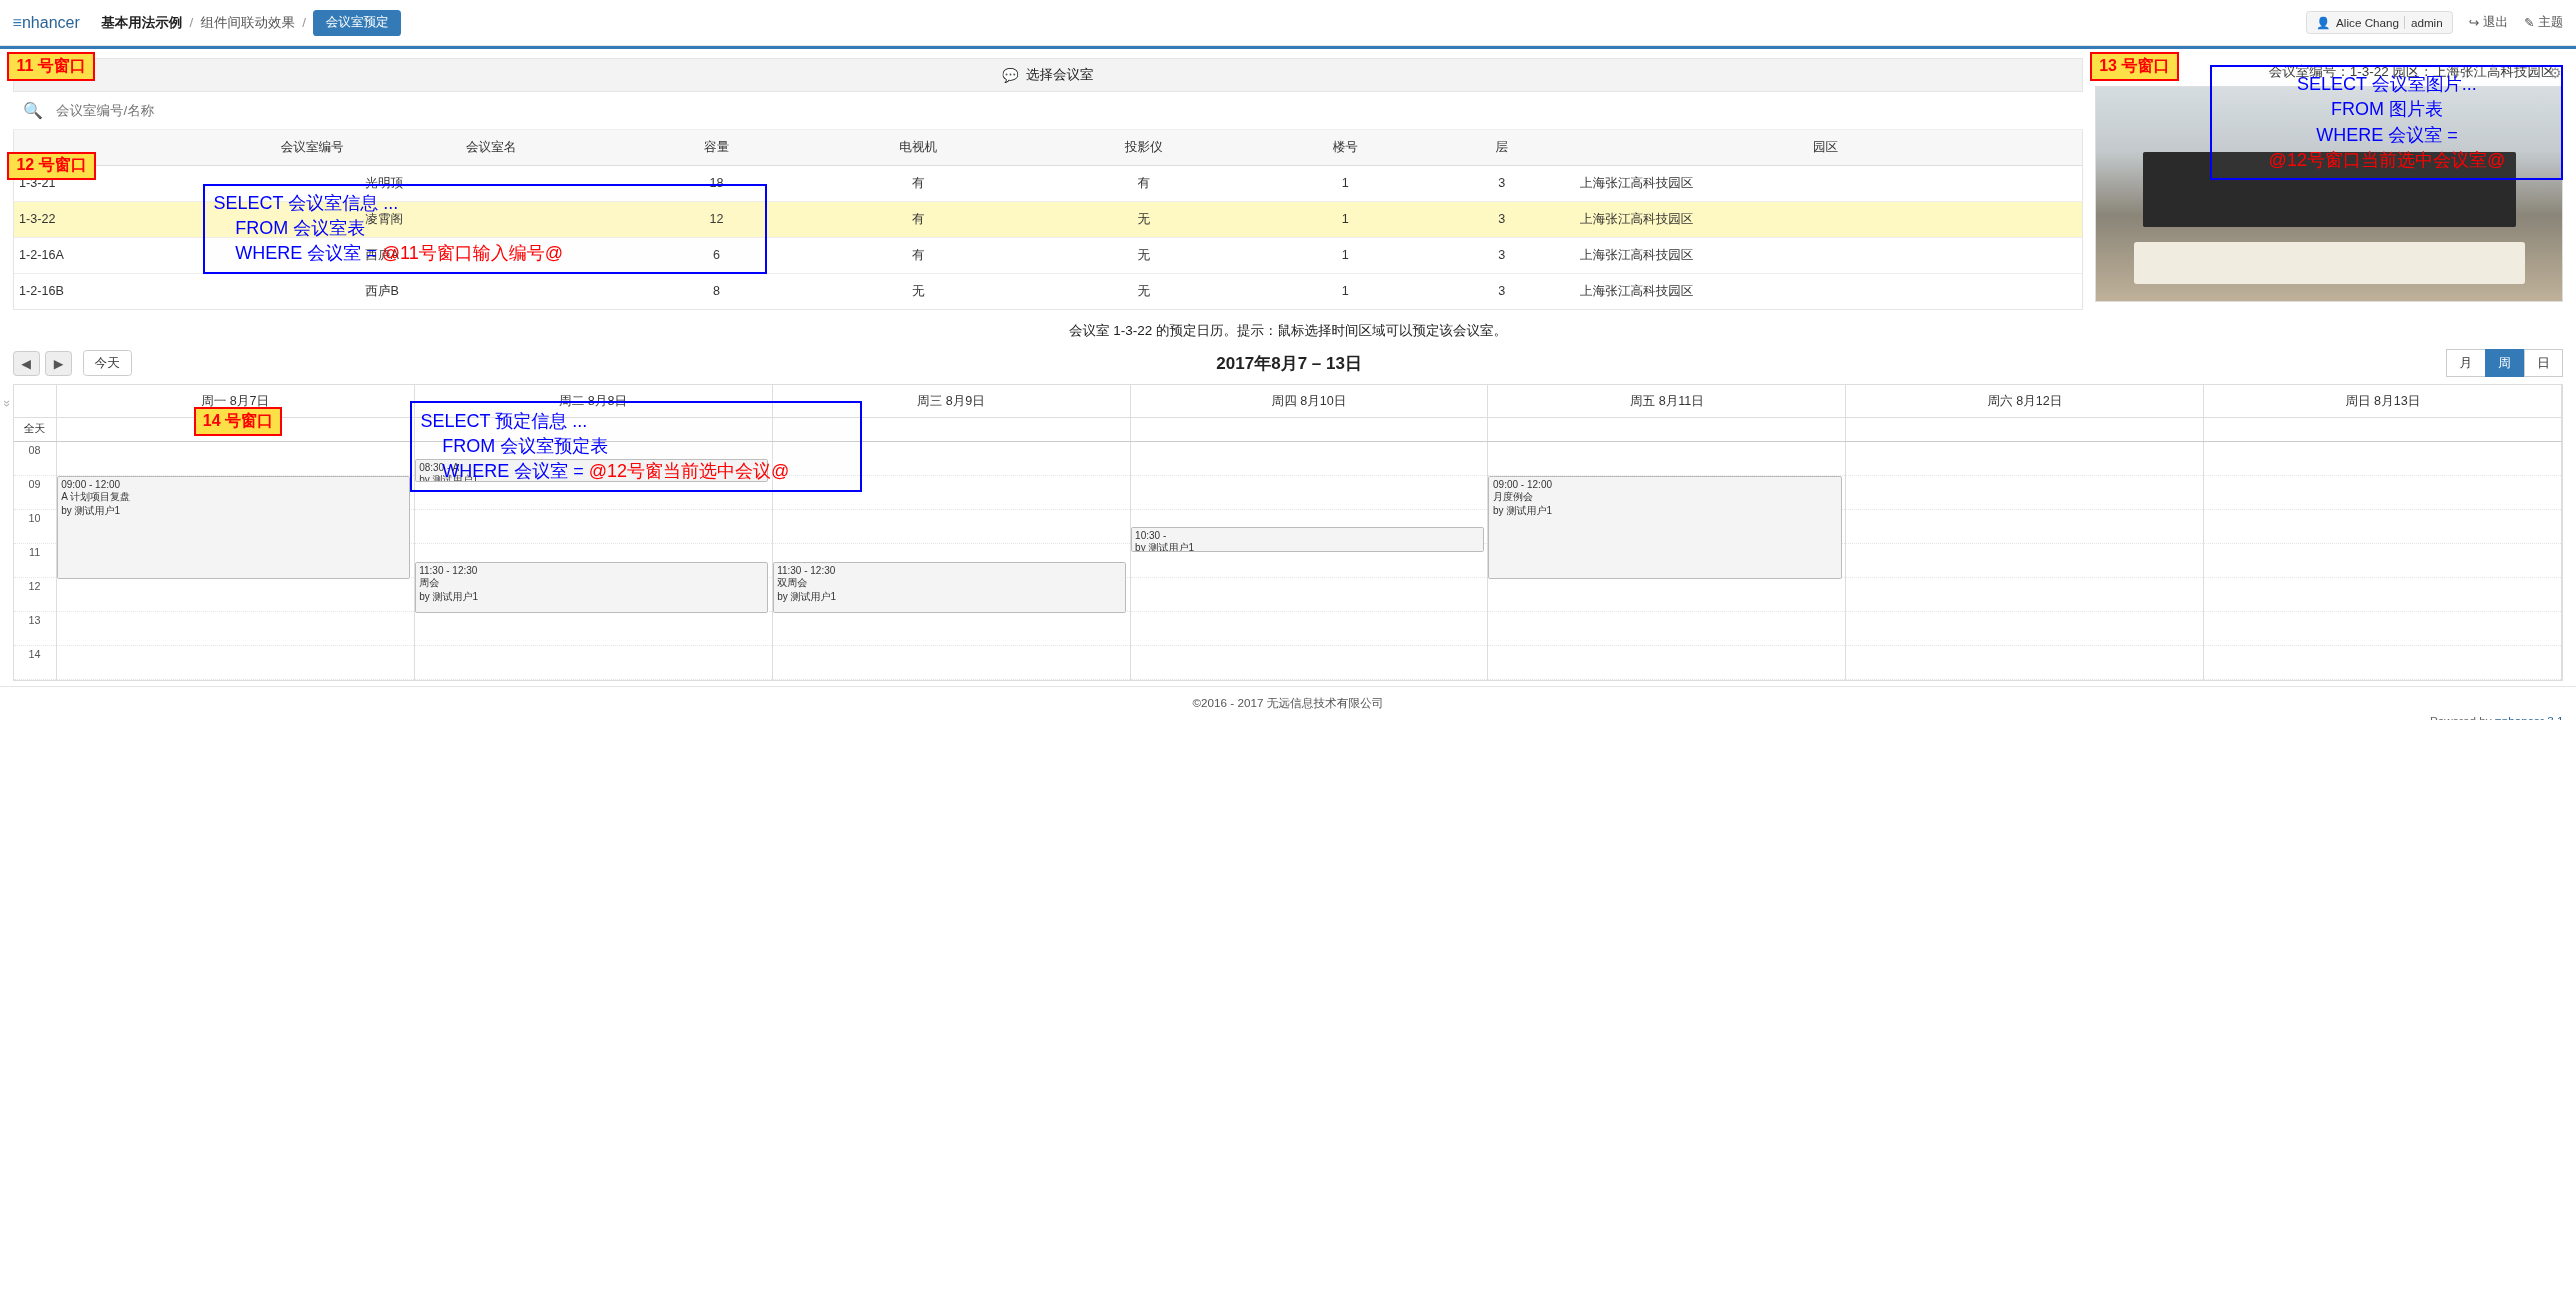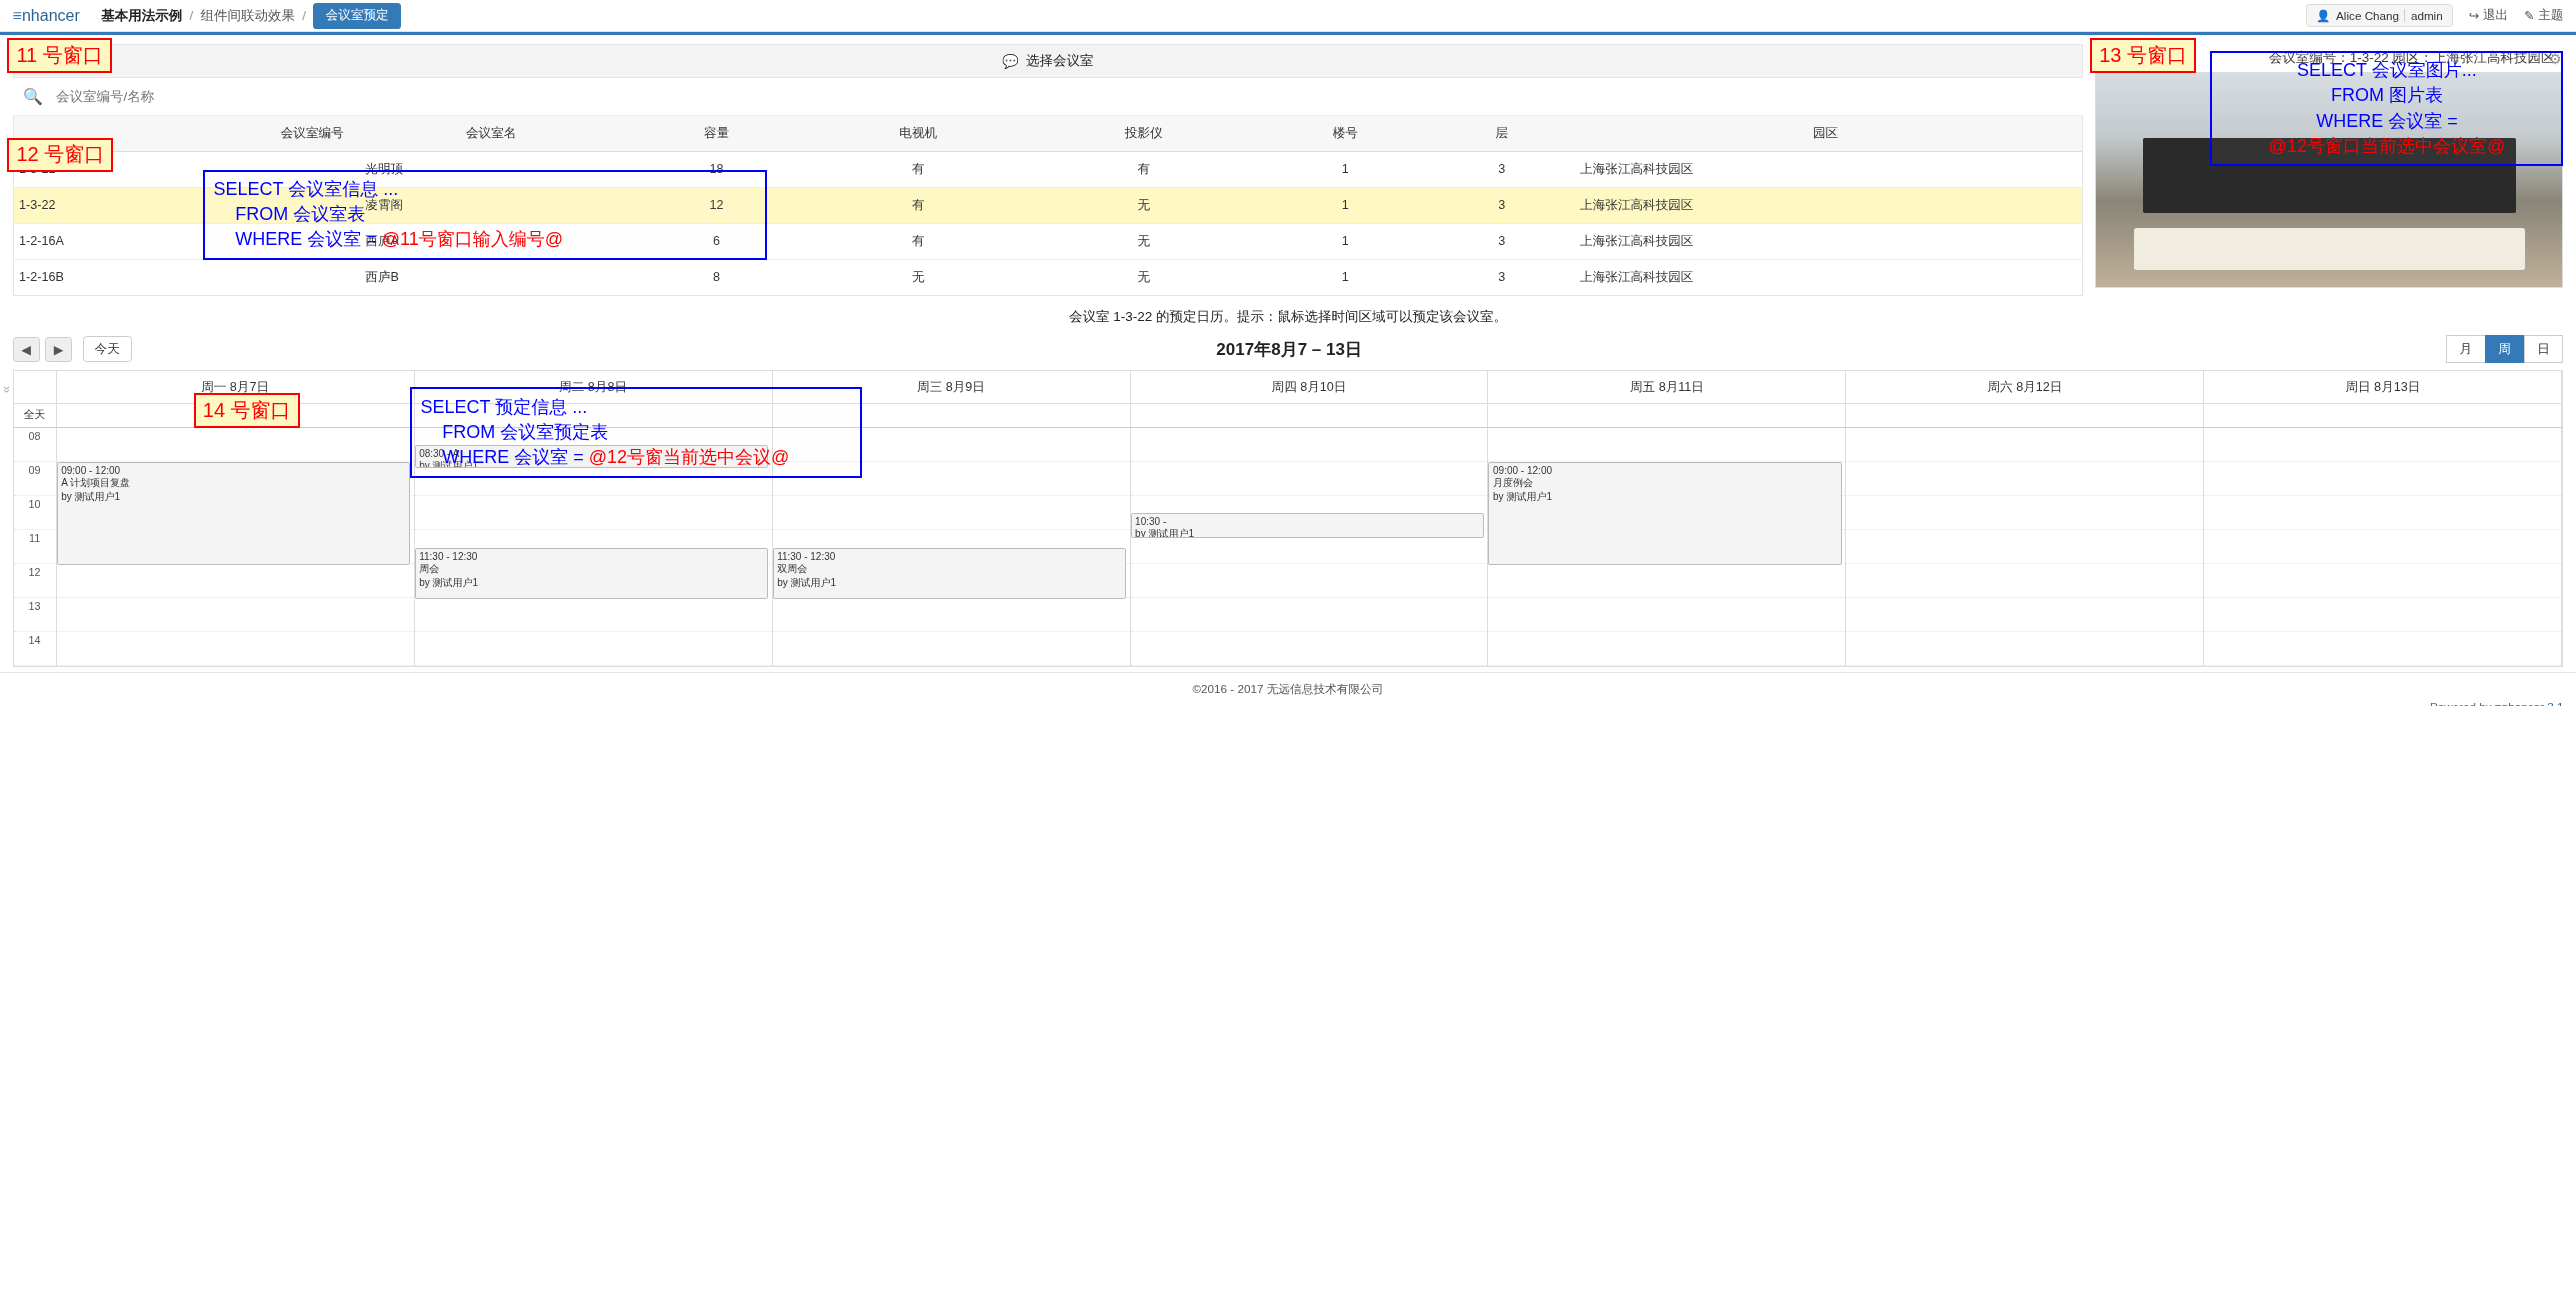--- a/index.html
+++ b/index.html
@@ -1,19 +1,19 @@
 <!DOCTYPE html>
 <html style="font-size:14.4px"><head>
 <meta charset="utf-8">
 <style>
 * { box-sizing: border-box; margin: 0; padding: 0; }
 body { font-family: -apple-system, BlinkMacSystemFont, "Segoe UI", Arial, sans-serif; font-size: 12.6px; color: #333; background: #fff; }
 
 
-.top-header { display: flex; align-items: center; padding: 5.4px 12.6px; border-bottom: 0.9px solid #e5e5e5; height: 32px; }
+.top-header { display: flex; align-items: center; padding: 5.4px 12.6px; border-bottom: 0.9px solid #e5e5e5; height: 46px; }
 .logo { color: #2a6496; font-weight: 500; font-size: 16px; margin-right: 21.6px; }
 .logo .e-bars { color: #337ab7; font-weight: bold; }
 .breadcrumb { display: flex; align-items: center; gap: 7.2px; font-size: 13.5px; }
 .breadcrumb .sep { color: #999; }
 .breadcrumb .bc-item { color: #555; }
 .breadcrumb .bc-item.bold { font-weight: 600; color: #222; }
 .breadcrumb .bc-btn { background: #337ab7; color: #fff; padding: 4.5px 12.6px; border-radius: 3.6px; font-size: 12.6px; }
 .header-right { margin-left: auto; display: flex; align-items: center; gap: 16px; }
 .user-badge { display: flex; align-items: center; gap: 5.4px; background: #f5f5f5; border: 0.9px solid #ddd; border-radius: 3.6px; padding: 3.6px 9px; font-size: 11.7px; }
 .user-badge .divider { border-left: 0.9px solid #ccc; height: 12.6px; }
@@ -73,21 +73,21 @@
 .hour-label { height: 34px; text-align: center; font-size: 10.8px; color: #555; padding-top: 1.8px; border-bottom: 0.9px dotted #e5e5e5; }
 .cal-day-col { flex: 1; border-right: 0.9px solid #ddd; position: relative; }
 .hour-slot { height: 34px; border-bottom: 0.9px dotted #e5e5e5; }
 .event { position: absolute; left: 0; right: 3.6px; background: #f4f4f4; border: 0.9px solid #bbb; border-radius: 1.8px; padding: 1.8px 3.6px; font-size: 10px; overflow: hidden; color: #333; }
 .event .et { font-size: 10px; }
 .event .ed { font-size: 10px; }
 
 
 .overlay-box { position: absolute; border: 2.7px solid blue; background: rgba(240,240,255,0.05); padding: 5.4px 9px; font-size: 18px; font-family: Arial, sans-serif; color: blue; z-index: 50; pointer-events: none; line-height: 1.4; }
 .overlay-box .red { color: red; }
-.red-box { position: absolute; border: 2.7px solid red; color: red; font-size: 20px; font-weight: 400; padding: 1.8px 7.2px; z-index: 60; pointer-events: none; background: #fef9c3; }
+.red-box { position: absolute; border: 2.7px solid red; color: red; font-size: 16px; font-weight: 700; padding: 1.8px 7.2px; z-index: 60; pointer-events: none; background: #fde047; }
 
 
 .footer { text-align: center; padding: 9px; font-size: 11.7px; color: #555; border-top: 0.9px solid #e5e5e5; position: relative; }
 .powered { position: absolute; right: 12.6px; top: 7.2px; color: #666; font-size: 11.7px; margin-top: 20px; }
 .powered .brand { color: #2a6496; }
 
 .expand-handle { position: absolute; left: 0; top: 351px; font-size: 12.6px; color: #aaa; writing-mode: vertical-lr; cursor: pointer; z-index: 5; }
 
 .settings-icon { position: absolute; right: 1.8px; top: 7.2px; color: #888; font-size: 14.4px; cursor: pointer; }
 </style>

